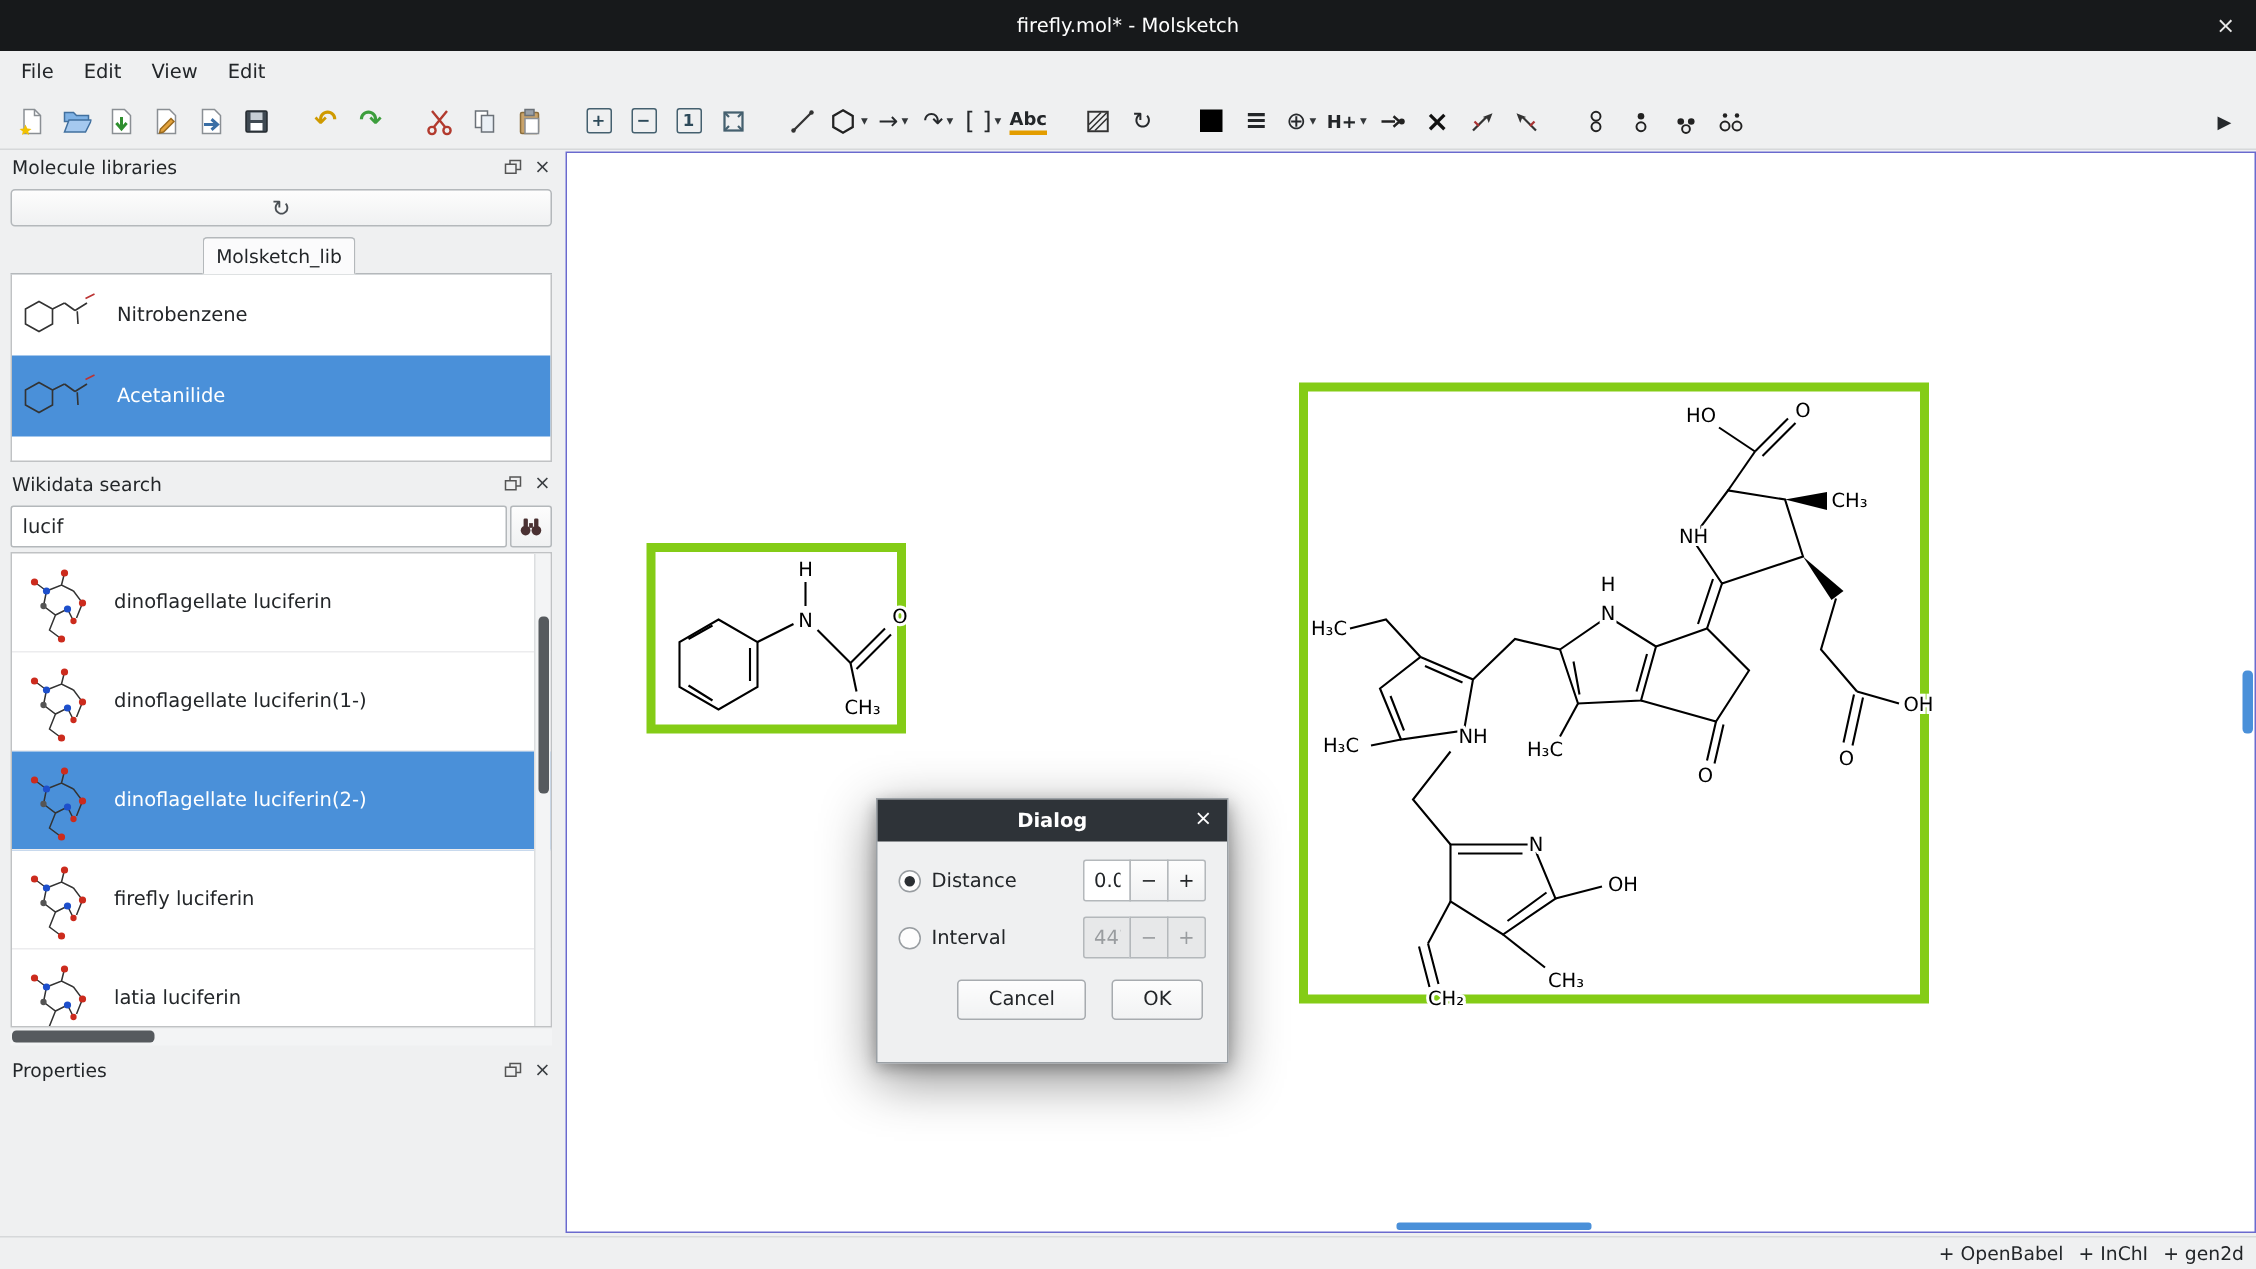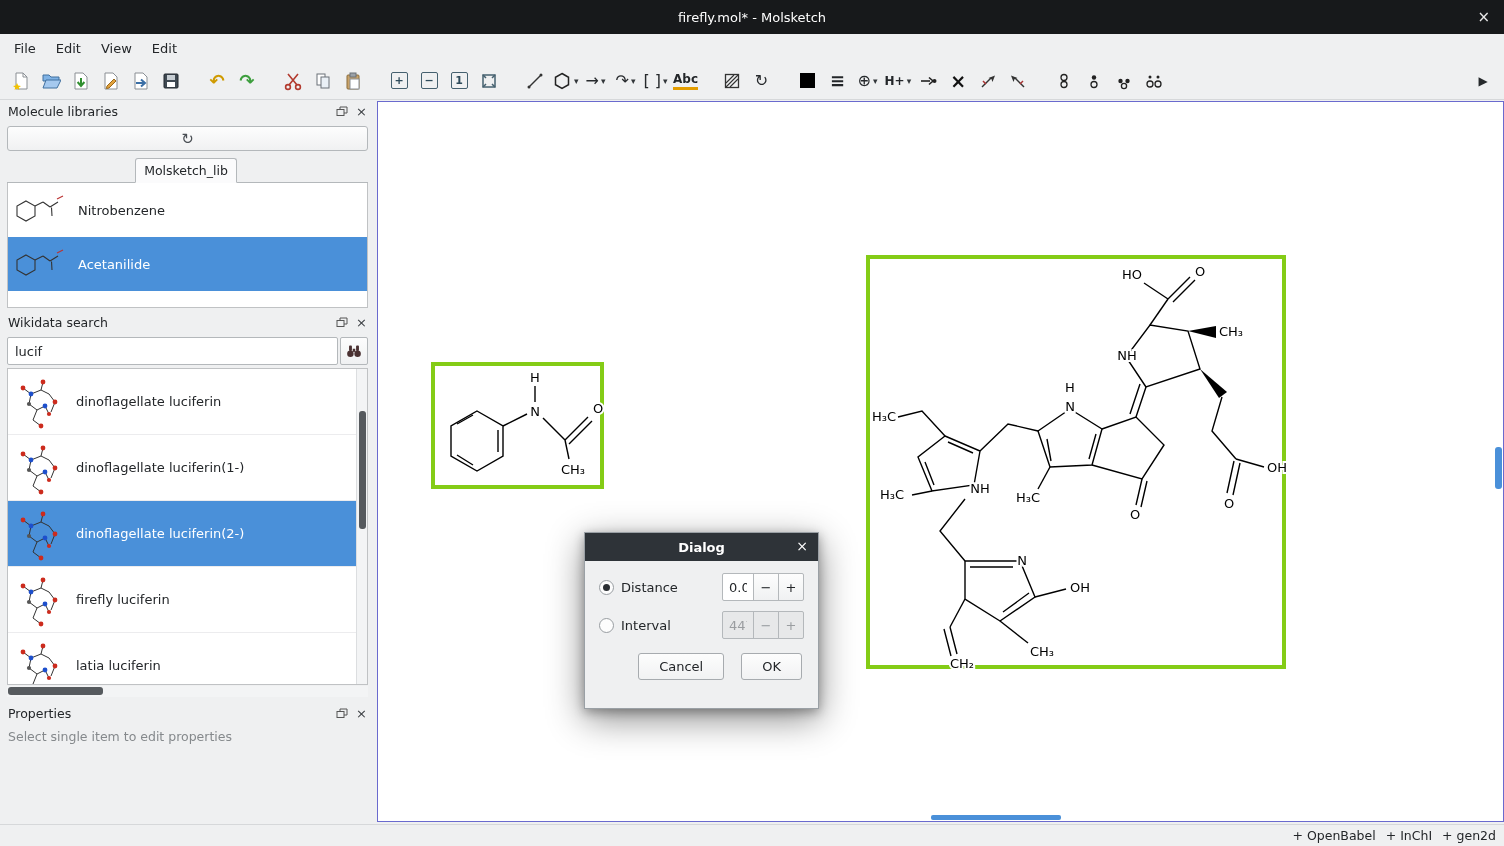--- a/index.html
+++ b/index.html
@@ -71,21 +71,21 @@
   .props-hint { padding:4px 8px; color:#85898c; font-size:12.5px; }
 
   .panel-gap { height:3px; flex:0 0 auto; }
   .panel-libraries { flex:0 0 208px; }
   .panel-wikidata { flex:0 0 388px; }
   .panel-properties { flex:1; }
 
   
   .splitter { width:2px; background:#eff0f1; flex:0 0 2px; }
   .canvas-area { flex:1; position:relative; background:#fff; border:1px solid #6a6ace; margin:1px 0 2px 0; overflow:hidden; }
-  .molecule-box { position:absolute; border:4px solid #84cc16; }
+  .molecule-box { position:absolute; border:6px solid #84cc16; }
   .atom { font-size:13px; fill:#000; stroke:#fff; stroke-width:4px; paint-order:stroke; text-anchor:middle; font-family:inherit; }
   .bond { stroke:#000; stroke-width:1.4; fill:none; }
   .wedge { fill:#000; stroke:none; }
 
   .canvas-vscroll-handle { position:absolute; right:1px; top:345px; width:7px; height:42px; background:#4a90d9; border-radius:3px; }
   .canvas-hscroll-handle { position:absolute; left:553px; bottom:1px; width:130px; height:5px; background:#4a90d9; border-radius:2px; }
 
   
   .dialog { position:absolute; left:206px; top:430px; width:235px; background:#eff0f1; border:1px solid #9aa0a5; box-shadow:0 10px 34px rgba(0,0,0,.45), 0 3px 10px rgba(0,0,0,.3); }
   .dialog-titlebar { height:28px; background:#2e3338; color:#fff; display:flex; align-items:center; justify-content:center; position:relative; font-weight:bold; font-size:13px; }
@@ -512,21 +512,20 @@
         <div class="panel-title">
           <span class="panel-title-label">Properties</span>
           <span class="panel-icons">
             <svg width="12" height="11" viewBox="0 0 12 11">
                 <rect x="1" y="3.5" width="7" height="6" fill="none" stroke="#555"></rect>
                 <path d="M4 3.5 V1 H11 V7 H8" fill="none" stroke="#555"></path>
               </svg>
             <span class="panel-close">×</span>
           </span>
         </div>
-        <div class="props-hint">Select single item to edit properties</div>
       </div>
     </div>
 
     <div class="splitter"></div>
 
     <div class="canvas-area">
 
       <div class="molecule-box" style="left:53px; top:260px; width:173px; height:127px;">
         <svg width="171" height="125" viewBox="0 0 171 125">
           <g class="bond">

